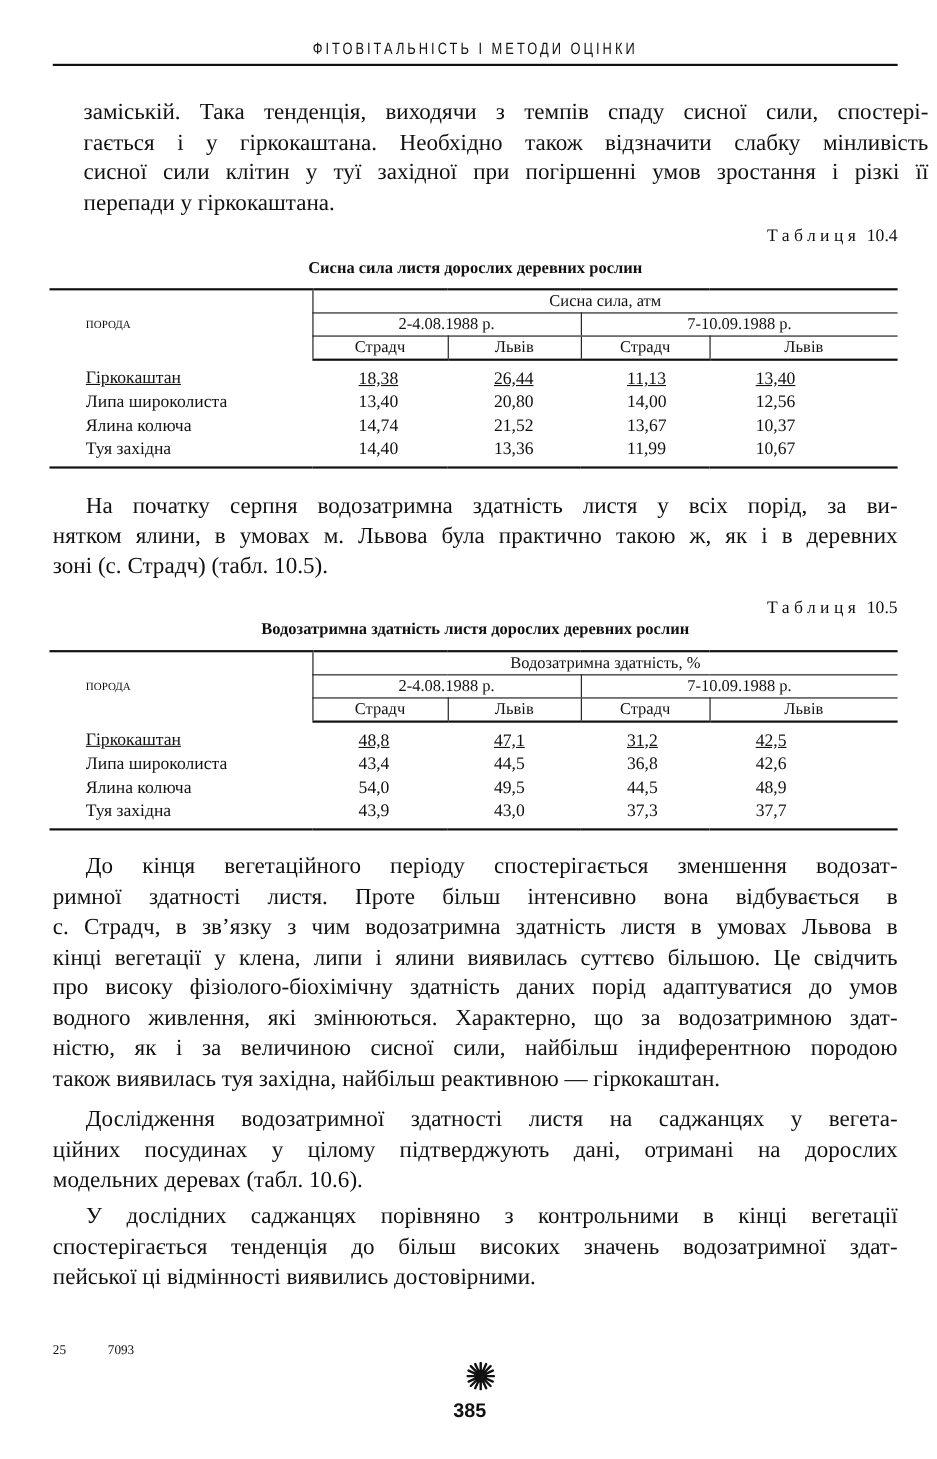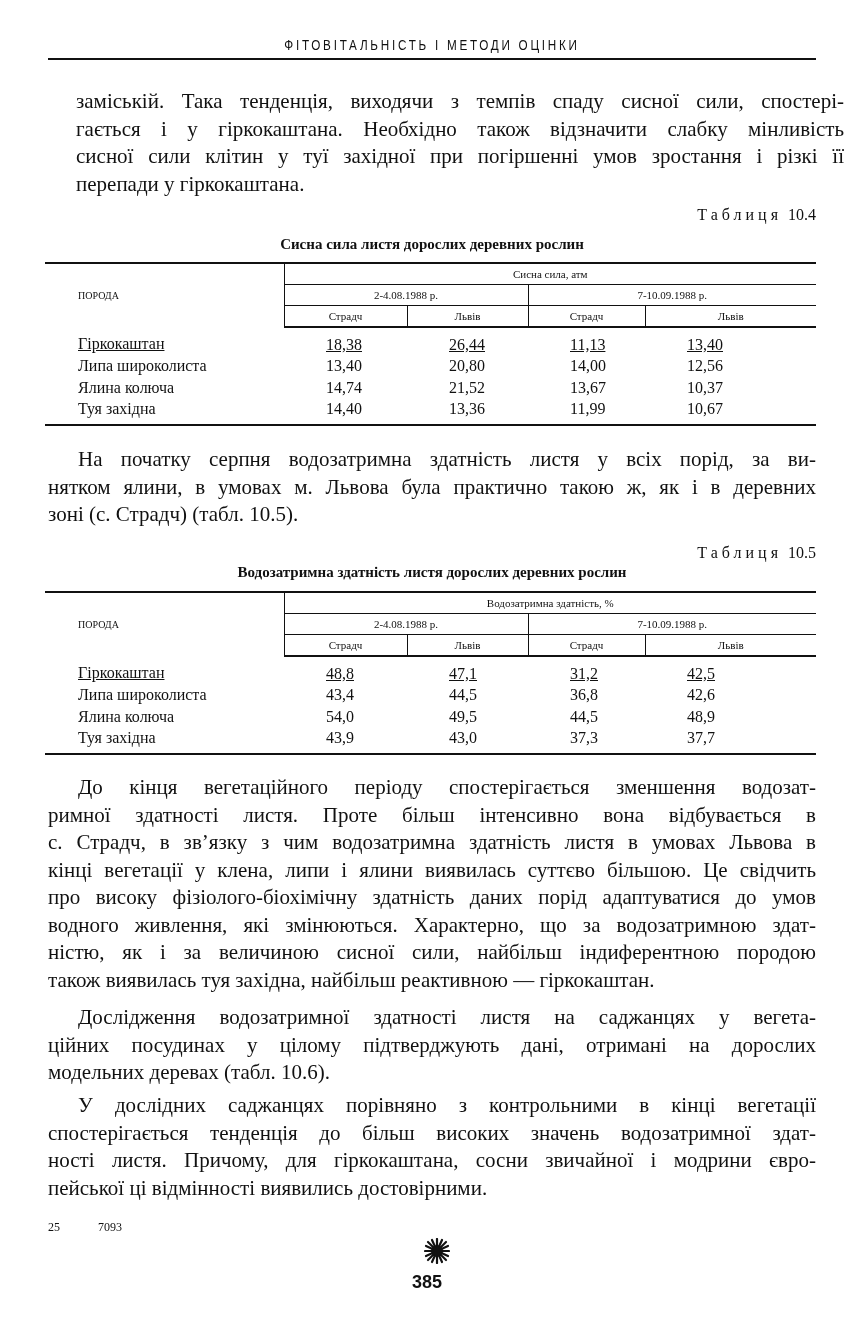--- a/index.html
+++ b/index.html
@@ -7,21 +7,21 @@
   .running-head { position: absolute; left: 48px; top: 36px; width: 768px; text-align: center; font-family: "Liberation Sans", "DejaVu Sans", sans-serif; font-size: 15px; letter-spacing: 3.5px; transform: scaleX(0.78); transform-origin: center; }
   .head-rule { position: absolute; left: 48px; top: 58px; width: 768px; height: 2px; background: #111; }
   .para { position: absolute; left: 48px; width: 768px; font-size: 21px; line-height: 27.5px; text-align: justify; margin: 0; }
   .para .line { display: block; text-align: justify; text-align-last: justify; white-space: nowrap; }
   .para .line.last { text-align-last: left; }
   .indent { text-indent: 30px; }
   .table-label { position: absolute; right: 36px; font-size: 16px; letter-spacing: 4px; }
   .table-label .num { letter-spacing: 0; margin-left: 6px; }
   .table-title { position: absolute; left: 48px; width: 768px; text-align: center; font-size: 15px; font-weight: bold; }
   table.data { position: absolute; left: 45px; width: 771px; border-collapse: collapse; font-size: 16px; }
-  table.data th { font-weight: normal; font-size: 11px; padding: 0; height: 20px; text-align: center; }
+  table.data th { font-weight: normal; font-size: 15px; padding: 0; height: 20px; text-align: center; }
   table.data th.poroda { text-align: left; padding-left: 33px; font-size: 10px; border-right: 1.5px solid #111; }
   table.data thead tr:first-child th { border-top: 2px solid #111; }
   table.data thead tr.r1 th.grp { border-bottom: 1.5px solid #111; }
   table.data thead tr.r2 th { border-bottom: 1.5px solid #111; }
   table.data thead tr.r2 th.mid { border-left: 1.5px solid #111; }
   table.data thead tr.r3 th { border-bottom: 2px solid #111; }
   table.data thead tr.r3 th.sep { border-left: 1.5px solid #111; }
   table.data tbody td { padding: 0; height: 21.5px; font-size: 16px; }
   table.data tbody td.name { padding-left: 33px; }
   table.data tbody td.v { padding-left: 42px; }
@@ -186,21 +186,20 @@
 
 <div class="para" style="top:1004px;">
   <span class="line indent">Дослідження водозатримної здатності листя на саджанцях у вегета-</span>
   <span class="line">ційних посудинах у цілому підтверджують дані, отримані на дорослих</span>
   <span class="line last">модельних деревах (табл. 10.6).</span>
 </div>
 
 <div class="para" style="top:1092px;">
   <span class="line indent">У дослідних саджанцях порівняно з контрольними в кінці вегетації</span>
   <span class="line">спостерігається тенденція до більш високих значень водозатримної здат-</span>
-  <span class="line">ності листя. Причому, для гіркокаштана, сосни звичайної і модрини євро-</span>
   <span class="line last">пейської ці відмінності виявились достовірними.</span>
 </div>
 
 <div class="footer-sig">
   <span>25</span><span>7093</span>
 </div>
 <svg class="ornament" viewBox="0 0 26 26">
   <g stroke="#111" stroke-width="2.2" stroke-linecap="round">
     <line x1="13" y1="1" x2="13" y2="25"></line>
     <line x1="1" y1="13" x2="25" y2="13"></line>

